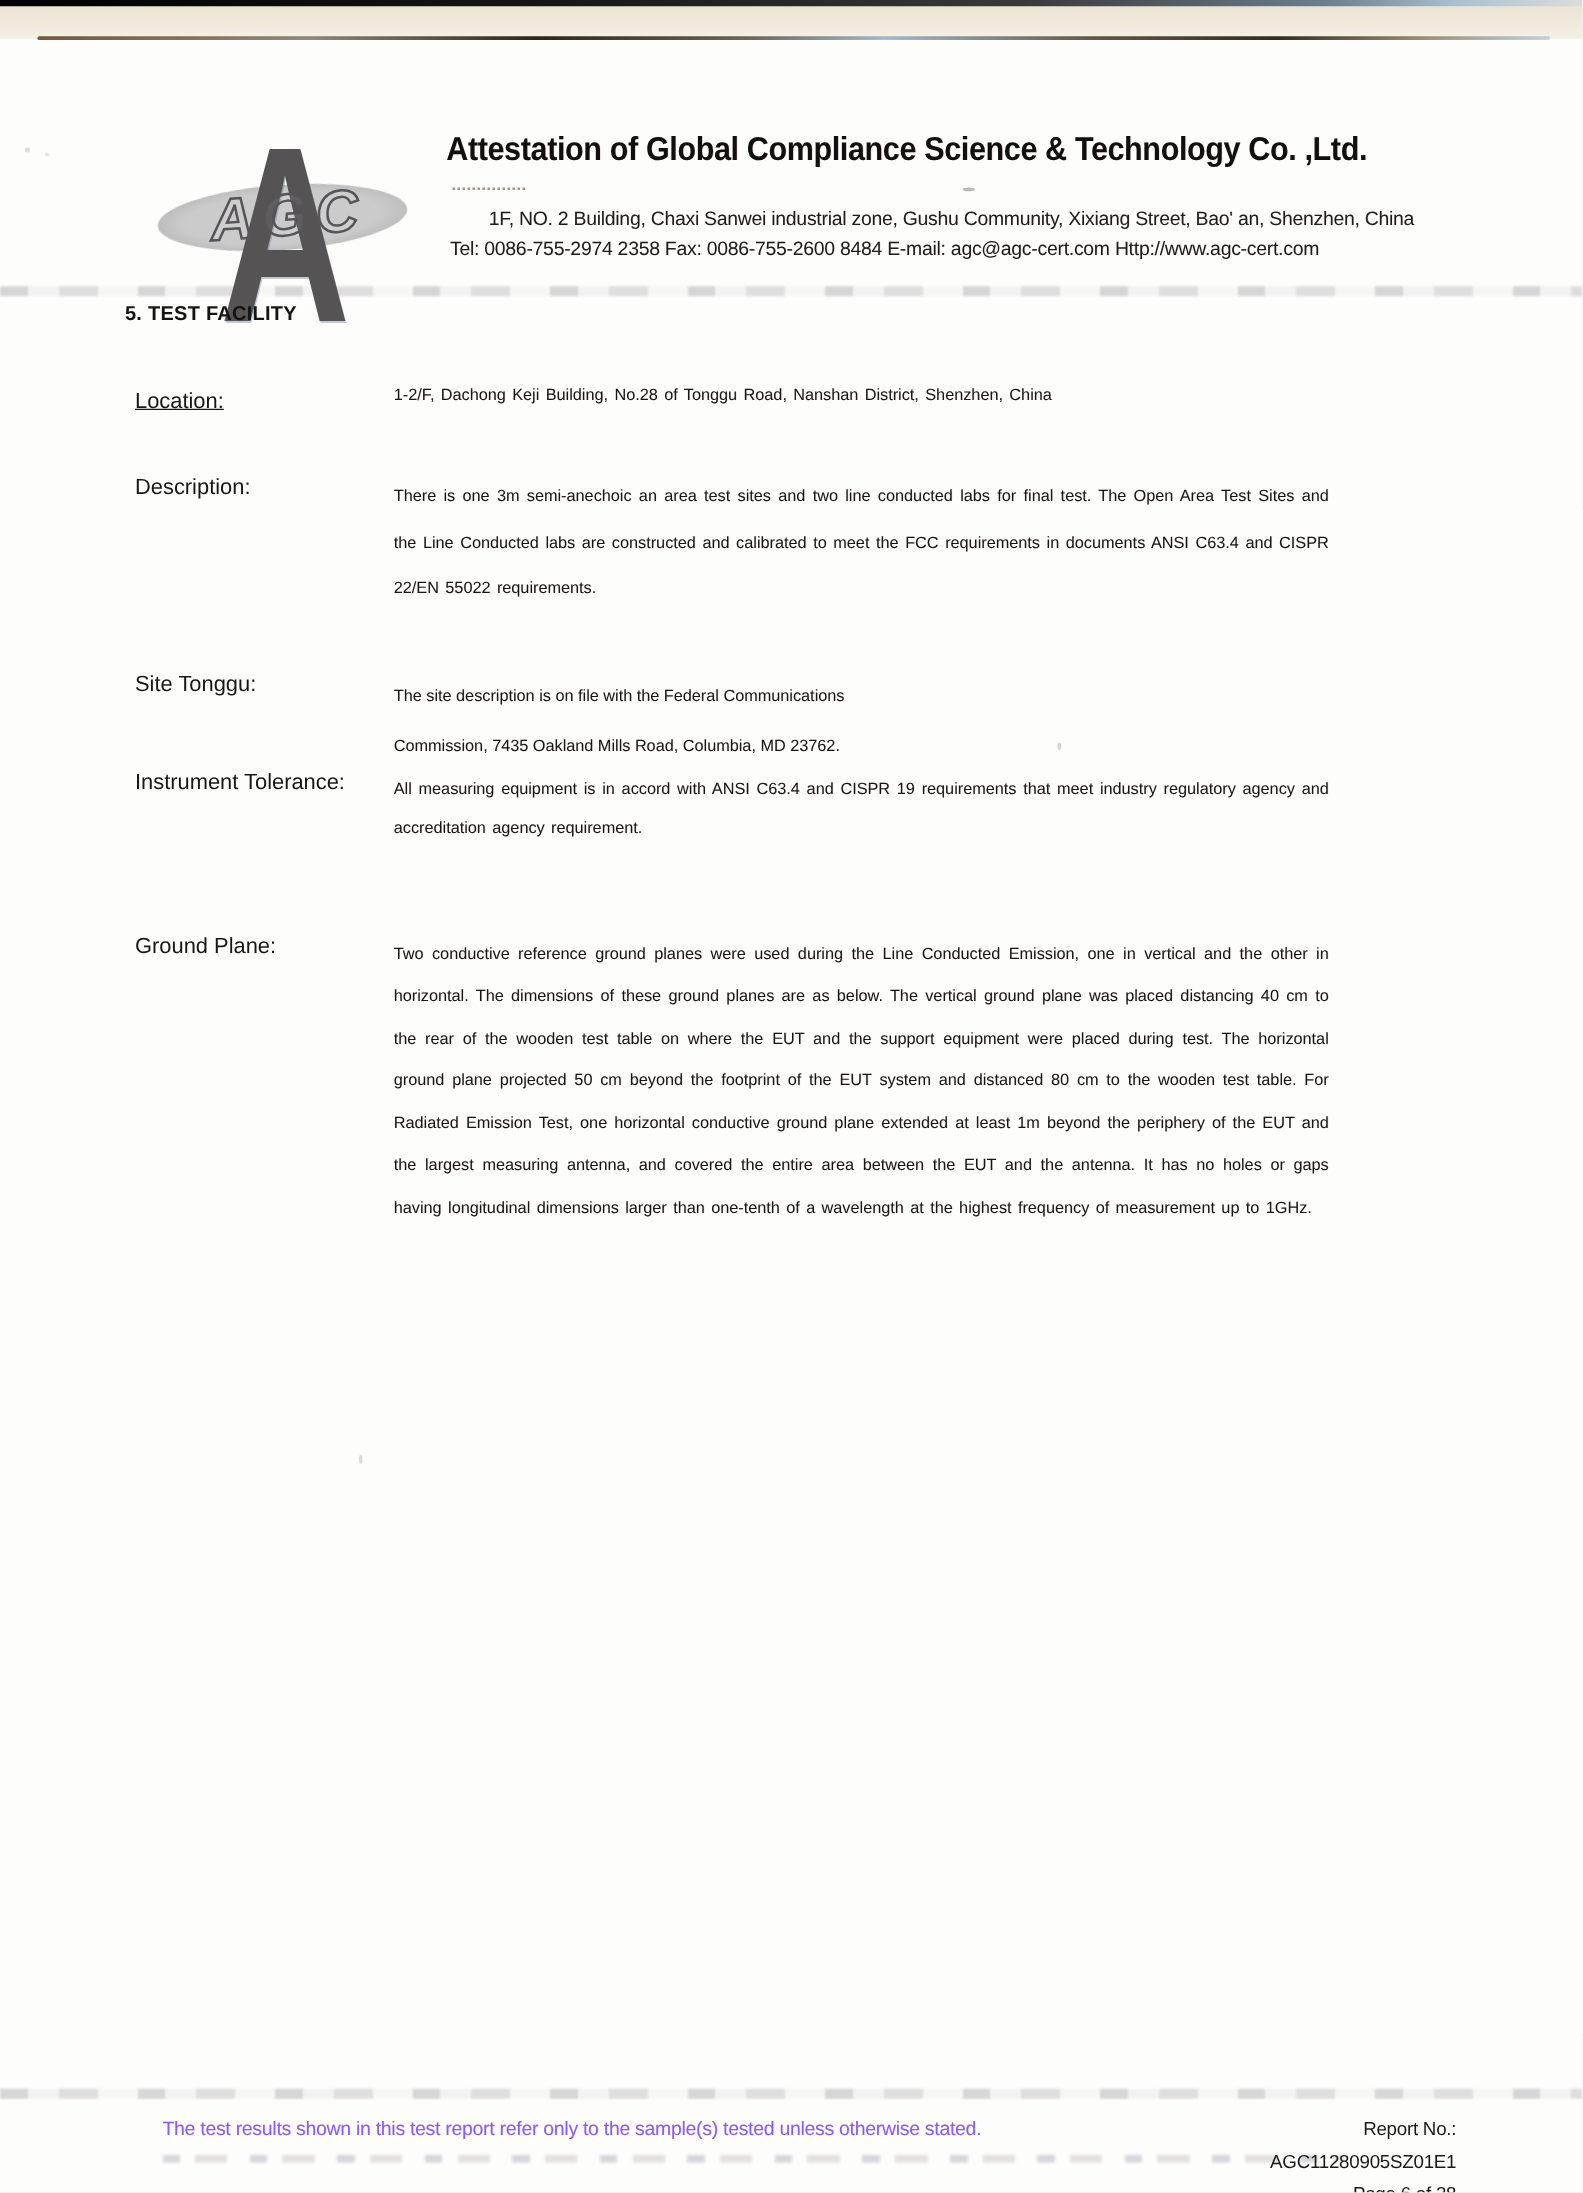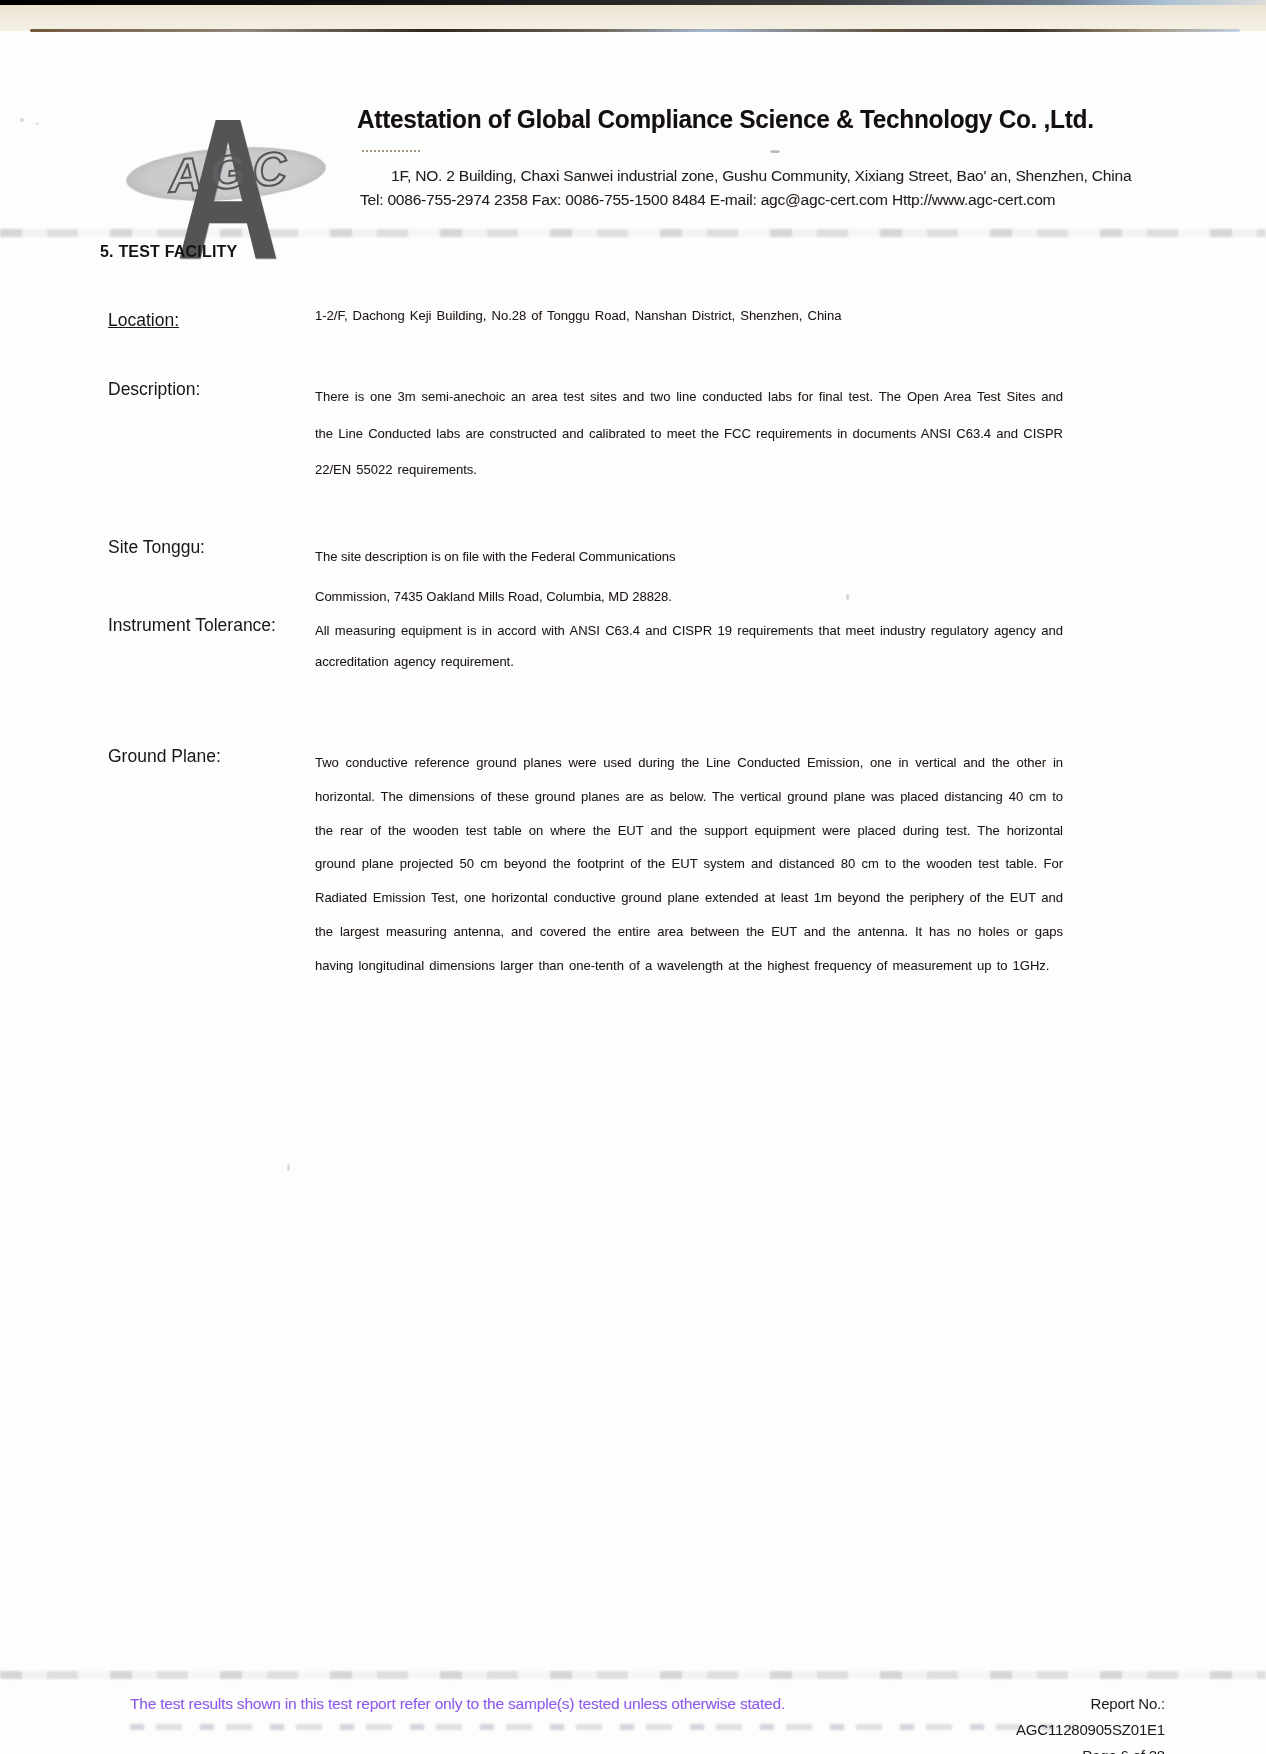--- a/index.html
+++ b/index.html
@@ -104,38 +104,38 @@
   <div class="faded-cut-line"></div>
 
   <div class="logo">
     <div class="logo-ellipse"></div>
     <div class="logo-a">A</div>
     <div class="logo-agc">AGC</div>
   </div>
 
   <div class="company-title">Attestation of Global Compliance Science &amp; Technology Co. ,Ltd.</div>
   <div class="company-address">1F, NO. 2 Building, Chaxi Sanwei industrial zone, Gushu Community, Xixiang Street, Bao' an, Shenzhen, China</div>
-  <div class="company-contact">Tel: 0086-755-2974 2358  Fax: 0086-755-1500 8484  E-mail: agc@agc-cert.com  Http://www.agc-cert.com</div>
+  <div class="company-contact">Tel: 0086-755-2974 2358  Fax: 0086-755-2600 8484  E-mail: agc@agc-cert.com  Http://www.agc-cert.com</div>
 
   <div class="section-title">5. TEST FACILITY</div>
 
   <div class="row r-location">
     <div class="row-label">Location:</div>
     <div class="row-text justified">1-2/F, Dachong Keji Building, No.28 of Tonggu Road, Nanshan District, Shenzhen, China</div>
   </div>
 
   <div class="row r-description">
     <div class="row-label">Description:</div>
     <div class="row-text justified">There is one 3m semi-anechoic an area test sites and two line conducted labs for final test. The Open Area Test Sites and the Line Conducted labs are constructed and calibrated to meet the FCC requirements in documents ANSI C63.4 and CISPR 22/EN 55022 requirements.</div>
   </div>
 
   <div class="row r-sitefiling">
     <div class="row-label">Site Tonggu:</div>
     <div class="row-text">The site description is on file with the Federal Communications
-Commission, 7435 Oakland Mills Road, Columbia, MD 28828.</div>
+Commission, 7435 Oakland Mills Road, Columbia, MD 23762.</div>
   </div>
 
   <div class="row r-instrument">
     <div class="row-label">Instrument Tolerance:</div>
     <div class="row-text justified">All measuring equipment is in accord with ANSI C63.4 and CISPR 19 requirements that meet industry regulatory agency and accreditation agency requirement.</div>
   </div>
 
   <div class="row r-groundplane">
     <div class="row-label">Ground Plane:</div>
     <div class="row-text justified">Two conductive reference ground planes were used during the Line Conducted Emission, one in vertical and the other in horizontal. The dimensions of these ground planes are as below.  The vertical ground plane was placed distancing 40 cm to the rear of the wooden test table on where the EUT and the support equipment were placed during test. The horizontal ground plane projected 50 cm beyond the footprint of the EUT system and distanced 80 cm to the wooden test table. For Radiated Emission Test, one horizontal conductive ground plane extended at least 1m beyond the periphery of the EUT and the largest measuring antenna, and covered the entire area between the EUT and the antenna.  It has no holes or gaps having longitudinal dimensions larger than one-tenth of a wavelength at the highest frequency of measurement up to 1GHz.</div>

